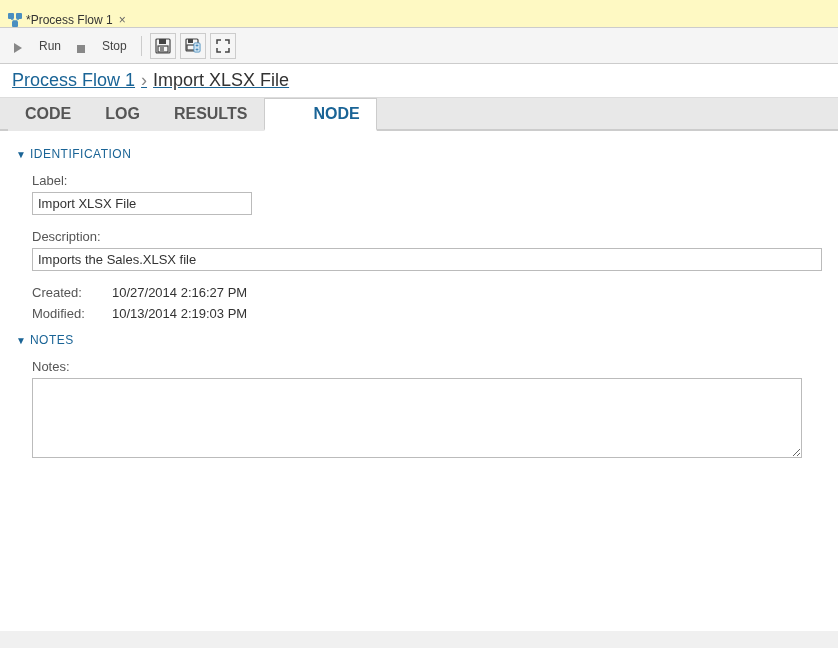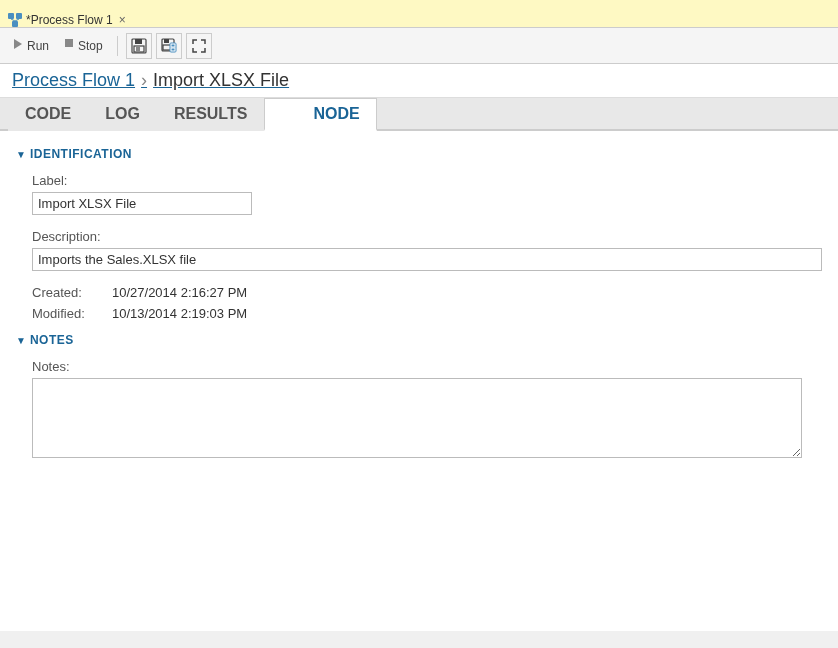--- a/index.html
+++ b/index.html
@@ -43,22 +43,22 @@
       display: flex;
       align-items: center;
       background: #f5f5f5;
       border-bottom: 1px solid #ccc;
       padding: 4px 8px;
       height: 36px;
       gap: 4px;
     }
     .toolbar-btn {
       display: flex;
-      align-items: flex-start;
-      gap: 3px;
+      align-items: flex-end;
+      gap: 15px;
       padding: 2px 6px;
       font-size: 12px;
       color: #444;
       background: transparent;
       border: none;
       cursor: pointer;
     }
     .toolbar-separator {
       width: 1px;
       height: 20px;
@@ -135,21 +135,21 @@
       gap: 4px;
       margin-bottom: 12px;
       margin-top: 4px;
     }
     .section-triangle {
       color: #1a6496;
       font-size: 10px;
     }
     .section-title {
       font-size: 12px;
-      font-weight: bold;
+      font-weight: normal;
       color: #1a6496;
       letter-spacing: 0.5px;
     }
 
     
     .field-group {
       margin-left: 16px;
       margin-bottom: 14px;
     }
     .field-label {

